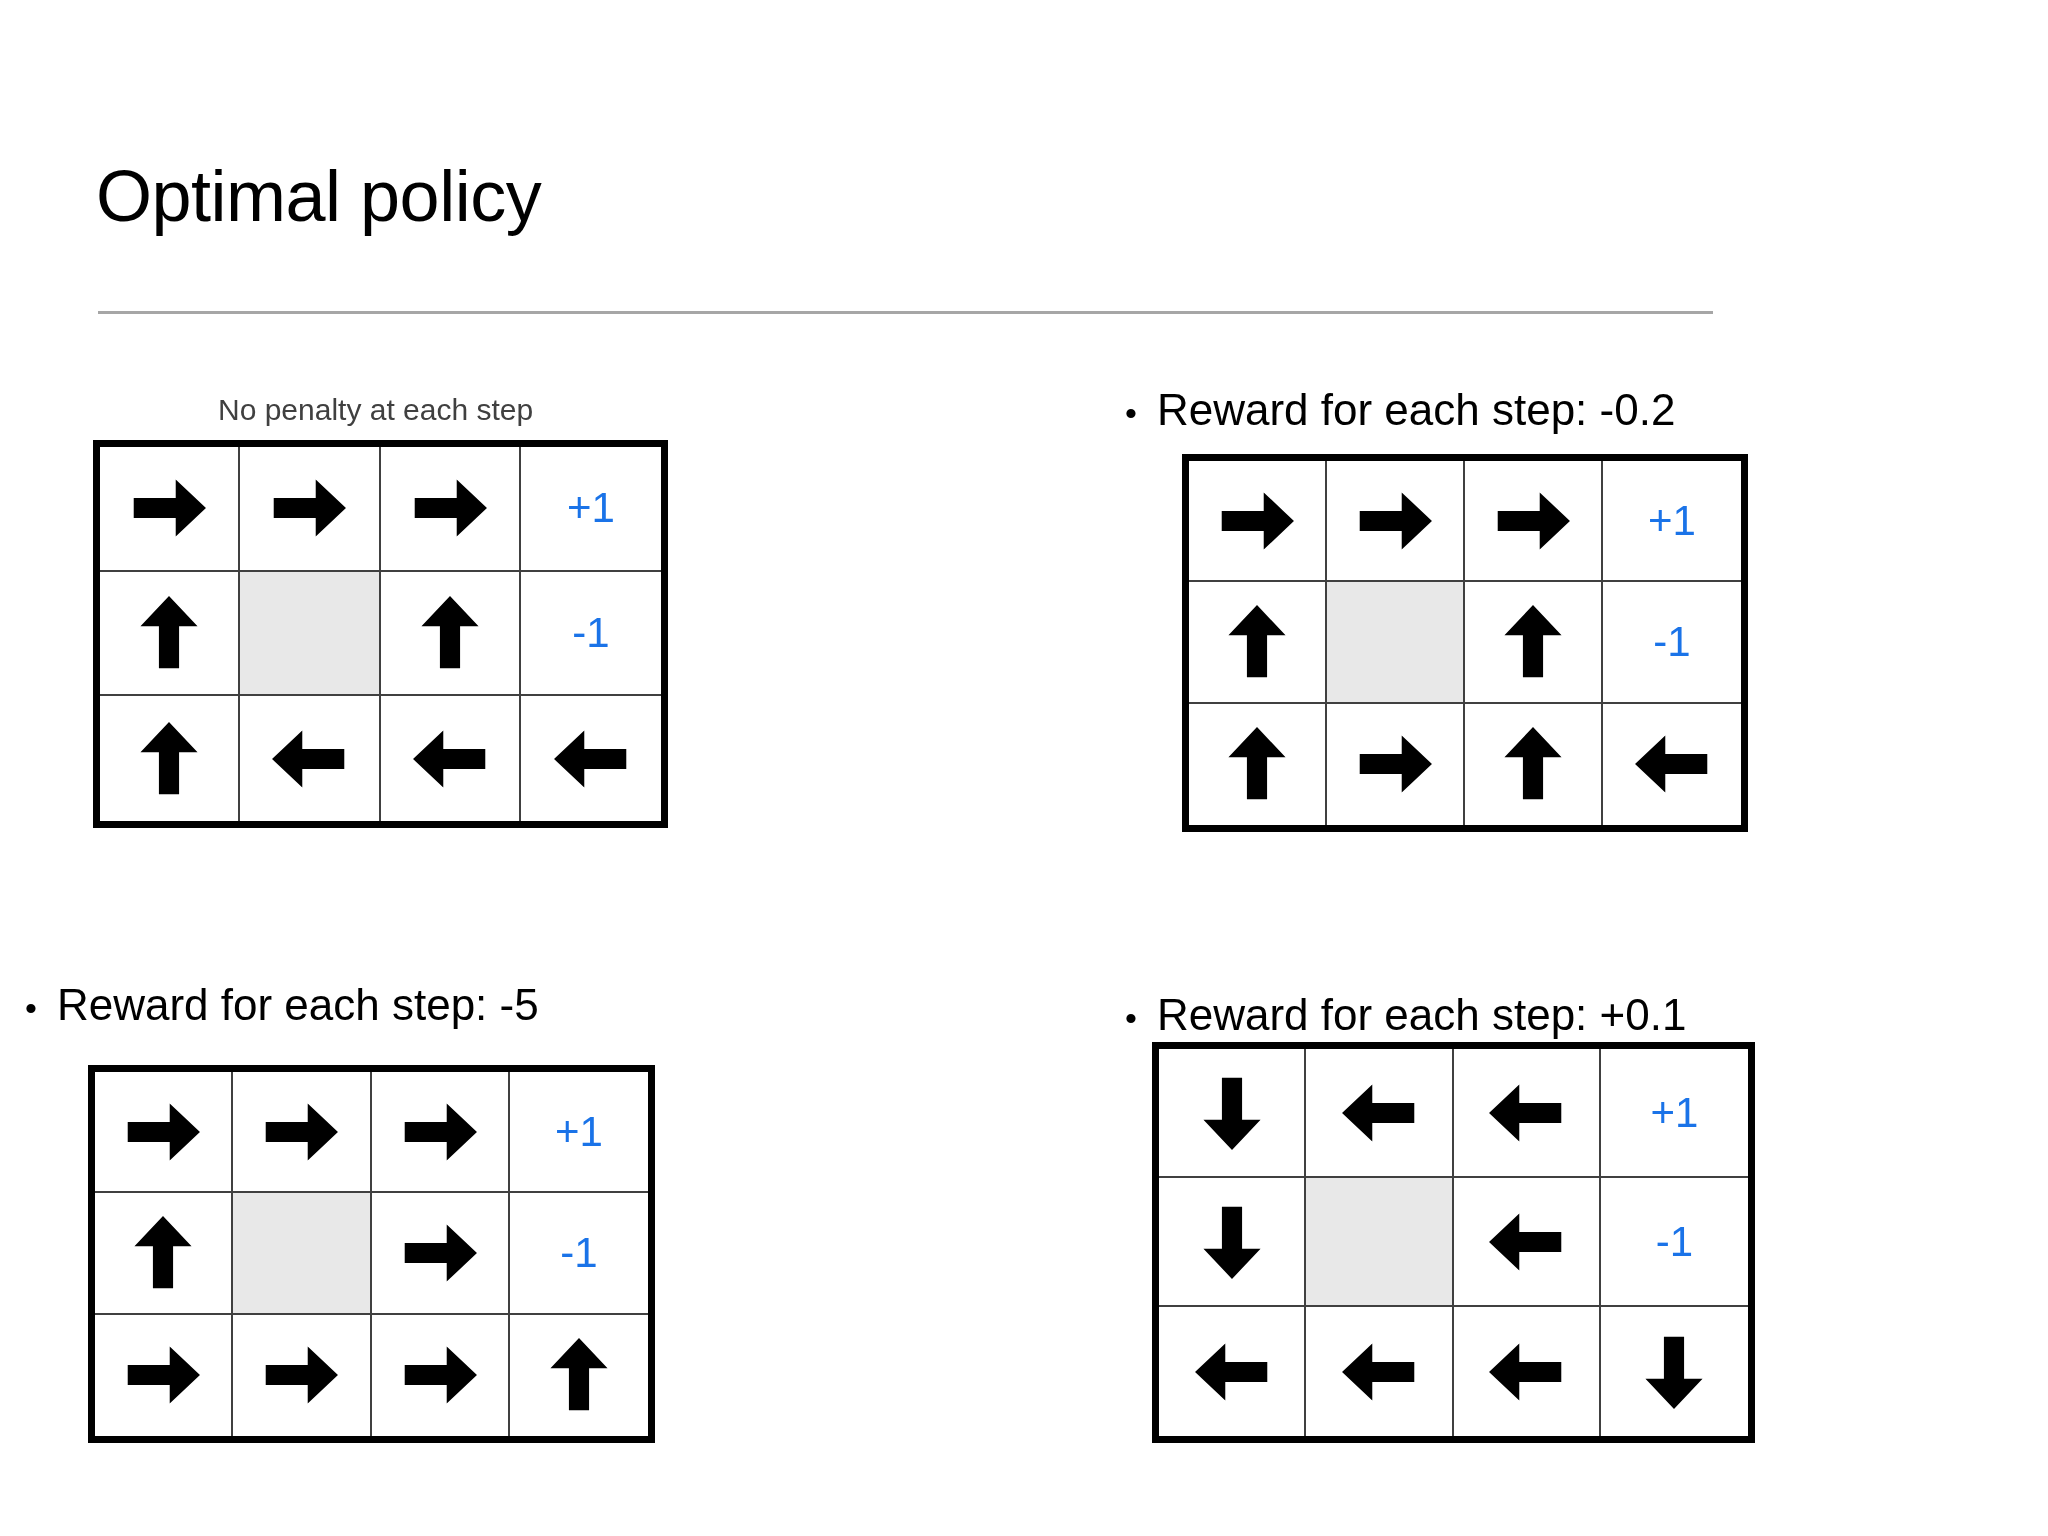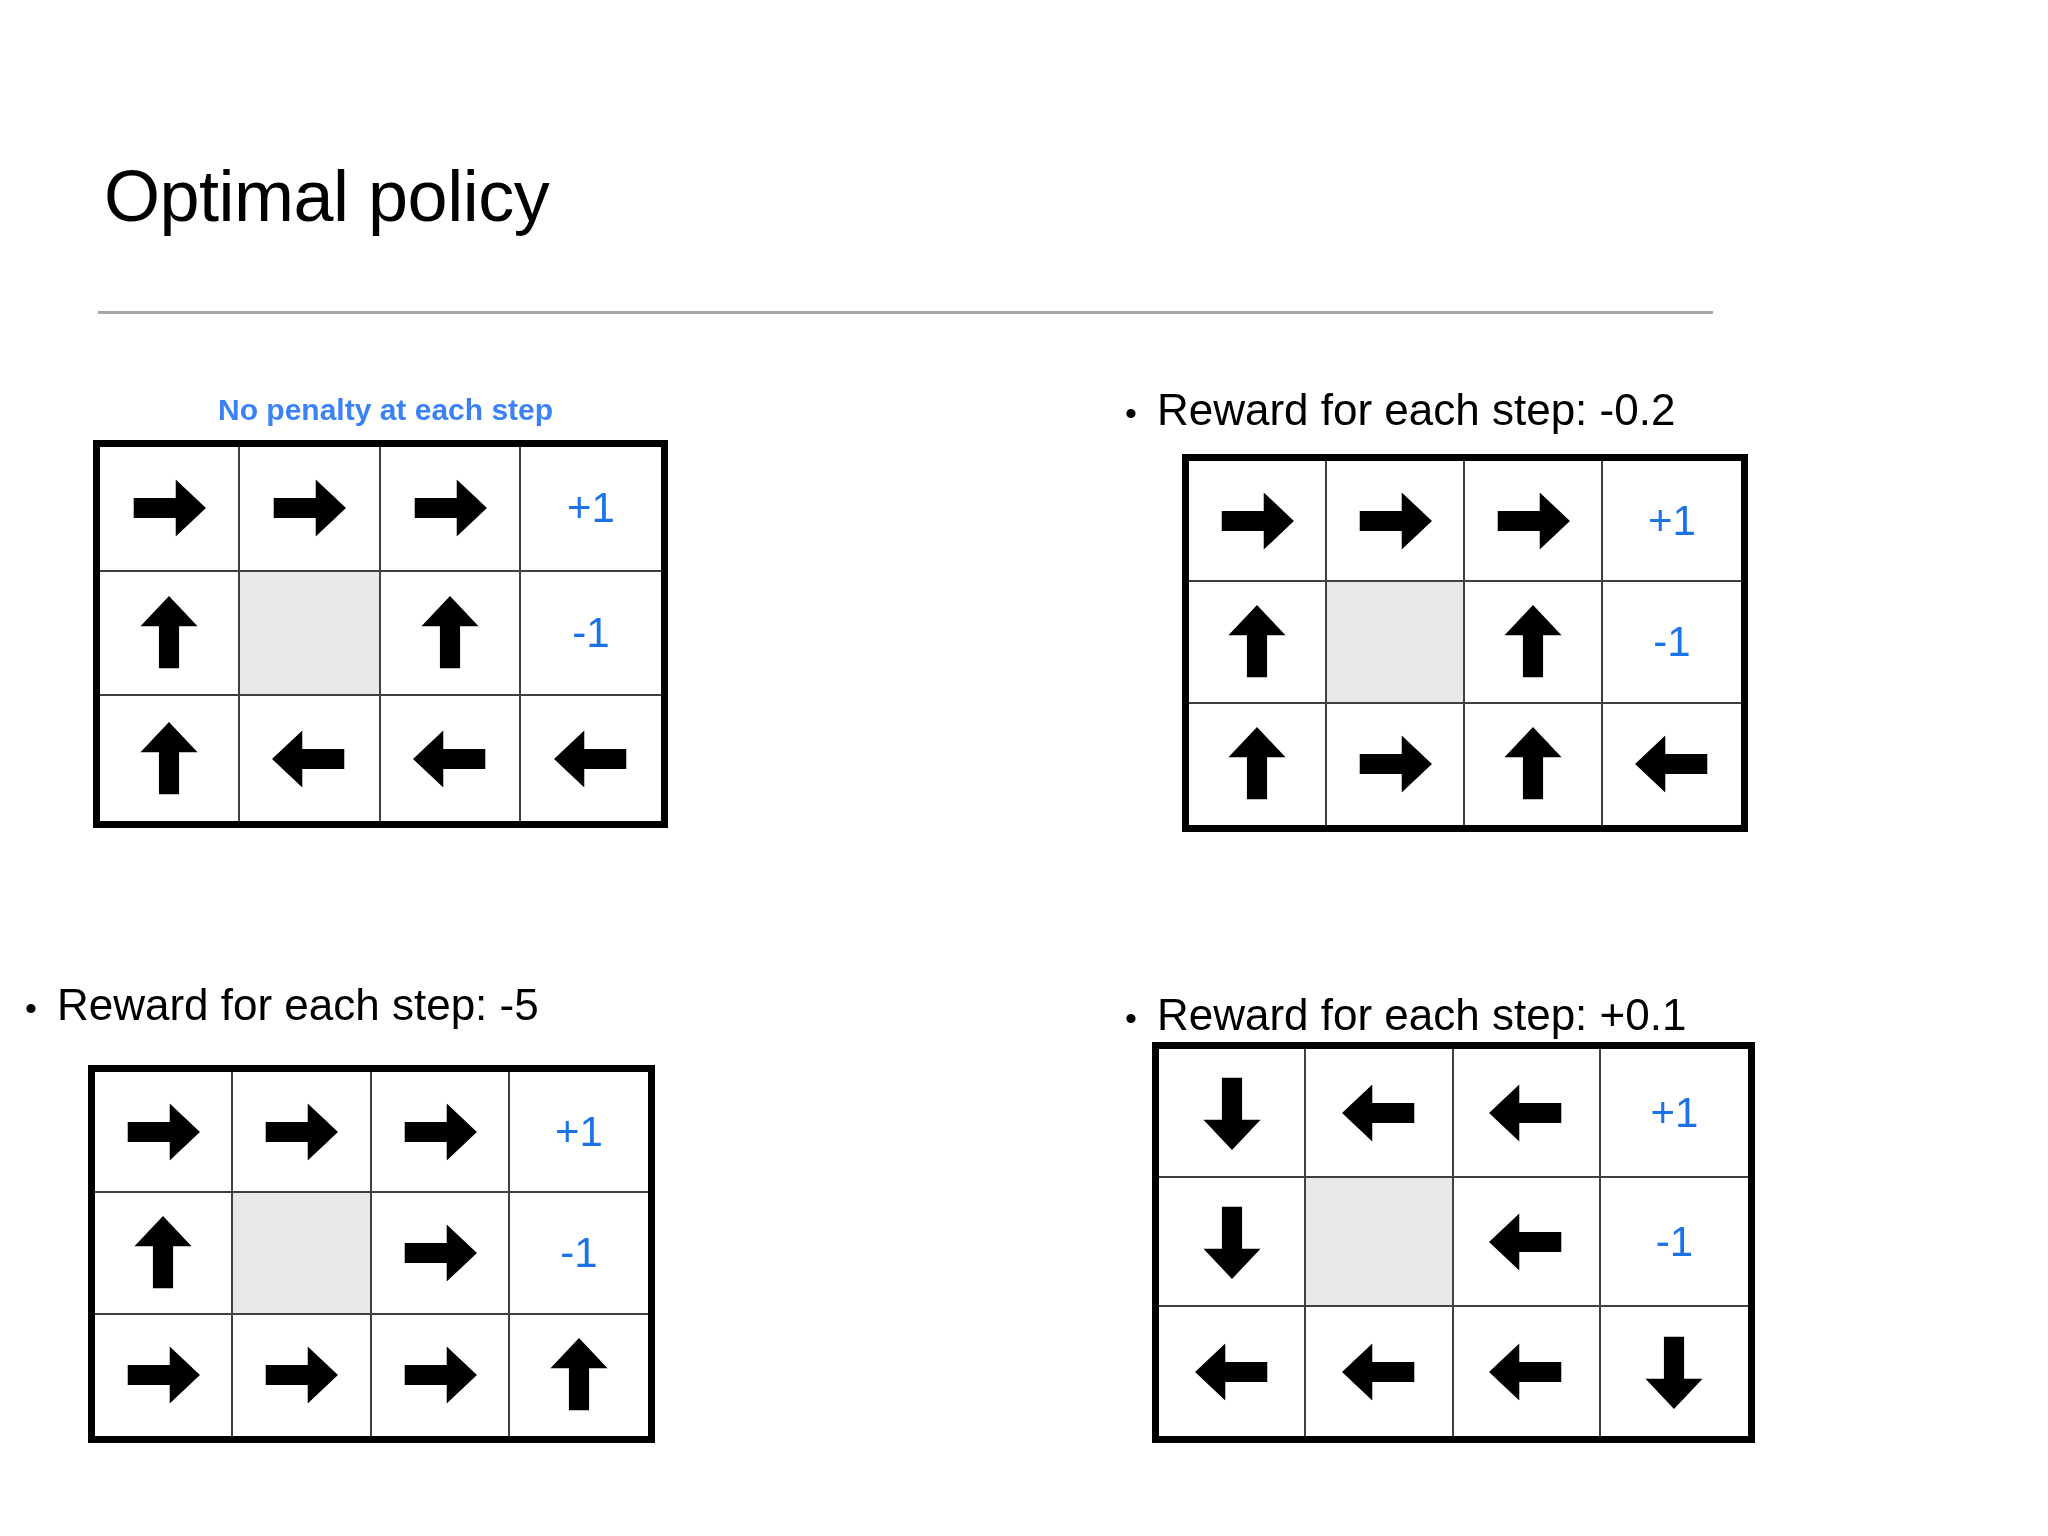--- a/index.html
+++ b/index.html
@@ -11,21 +11,21 @@
     width: 2048px;
     height: 1536px;
     position: relative;
     font-family: "Liberation Sans", sans-serif;
     overflow: hidden;
   }
 
   
   #slide-title {
     position: absolute;
-    left: 104px;
+    left: 96px;
     top: 160px;
     font-size: 72px;
     font-weight: 400;
     color: #000000;
     letter-spacing: -0.5px;
     line-height: 1;
     white-space: nowrap;
   }
   #title-rule {
     position: absolute;
@@ -33,22 +33,22 @@
     top: 311px;
     width: 1615px;
     height: 3px;
     background: #A6A6A6;
   }
 
   
   .caption-plain {
     position: absolute;
     font-size: 30px;
-    font-weight: 700;
-    color: #3b82f6;
+    font-weight: 400;
+    color: #404040;
     white-space: nowrap;
   }
   .caption-bullet {
     position: absolute;
     font-size: 44px;
     font-weight: 400;
     color: #000000;
     white-space: nowrap;
     display: flex;
     align-items: baseline;

